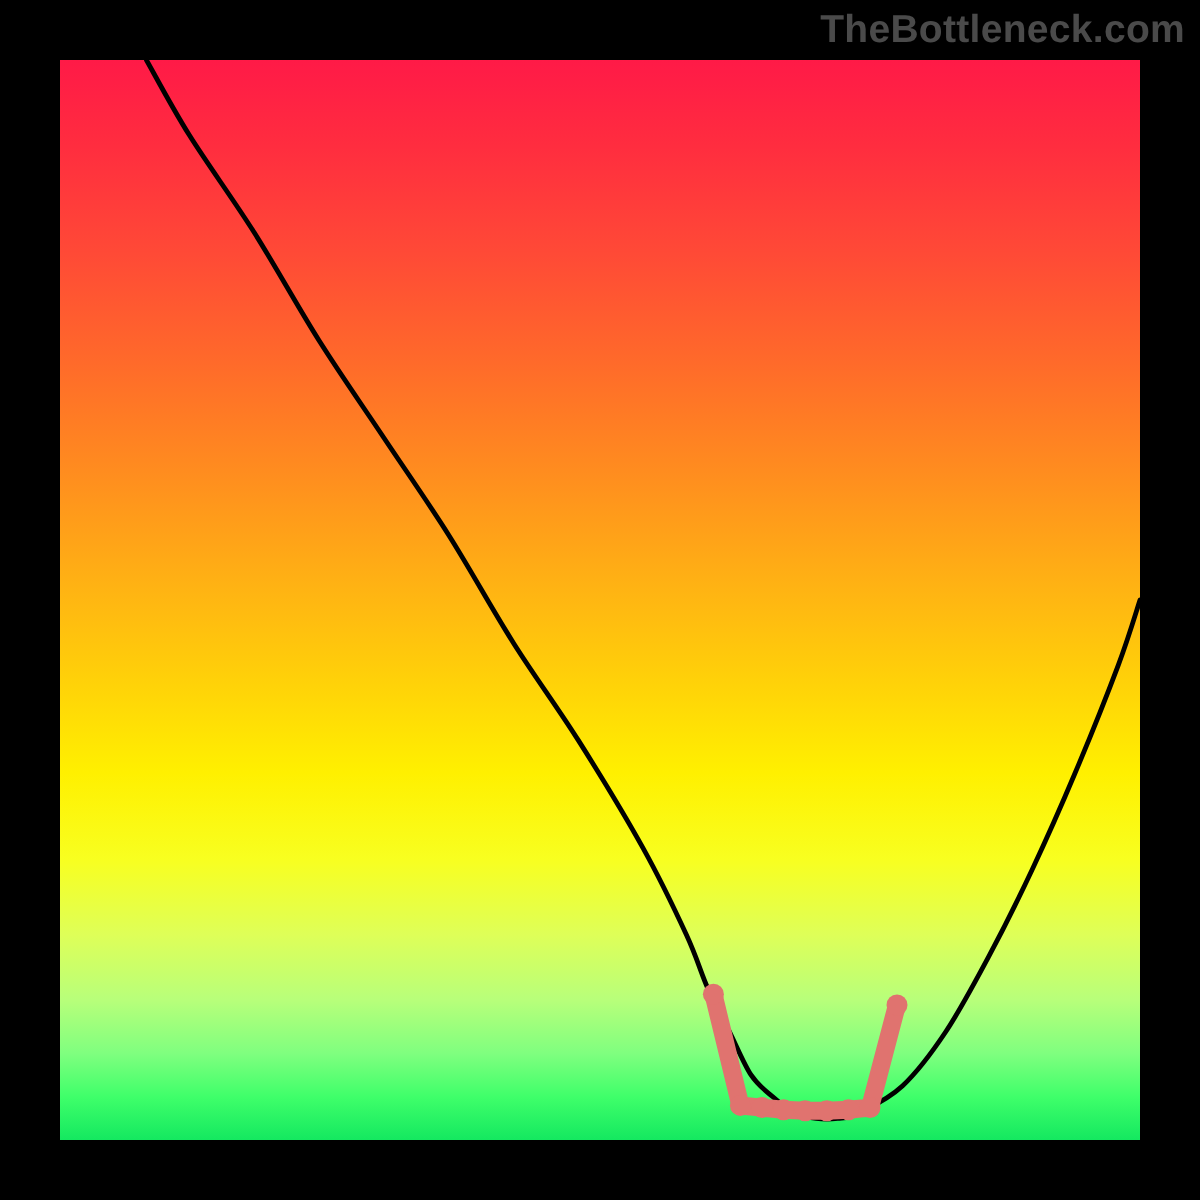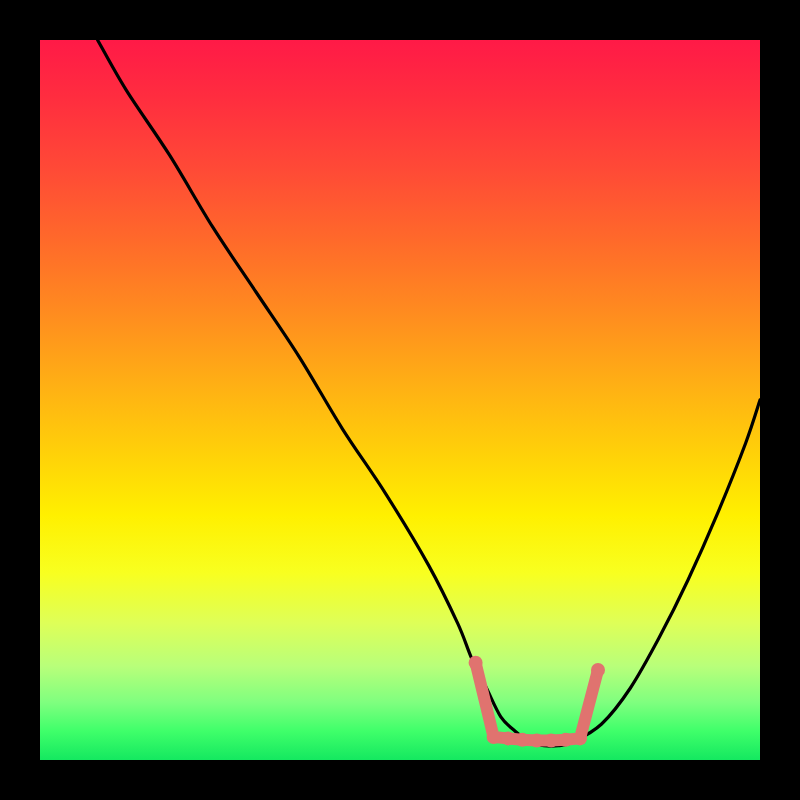--- a/index.html
+++ b/index.html
@@ -68,20 +68,21 @@
     width: 720px;
     height: 720px;
     z-index: 5;
   }
 </style>
 </head>
 <body>
 
 <div class="frame">
 
+  <div class="watermark">TheBottleneck.com</div>
 
   <div class="plot-area">
     <div class="gradient"></div>
 
     <svg class="curve" viewBox="0 0 720 720" preserveAspectRatio="none">
 
       <path id="main-curve" fill="none" stroke="#000000" stroke-width="3.2" stroke-linejoin="round" stroke-linecap="round" d="M 57.6 0 C 62.4 8.399999999999997, 74.39999999999999 31.19999999999997, 86.39999999999999 50.39999999999998 C 98.39999999999999 69.59999999999998, 115.19999999999999 92.40000000000003, 129.6 115.20000000000005 C 144 138.00000000000006, 158.39999999999998 164.40000000000006, 172.79999999999998 187.20000000000005 C 187.2 210.00000000000003, 201.6 230.4, 216 252 C 230.4 273.59999999999997, 244.79999999999998 293.99999999999994, 259.2 316.79999999999995 C 273.59999999999997 339.59999999999997, 288 366, 302.4 388.8 C 316.79999999999995 411.6, 331.19999999999993 430.8, 345.59999999999997 453.6 C 360 476.40000000000003, 376.8 504, 388.8 525.6 C 400.8 547.2, 410.4 567.6, 417.59999999999997 583.2 C 424.79999999999995 598.8000000000001, 427.2 608.4000000000001, 432 619.2 C 436.8 630, 441.59999999999997 638.4, 446.4 648 C 451.2 657.6, 456 669.5999999999999, 460.8 676.8 C 465.6 684, 470.40000000000003 687, 475.20000000000005 691.2 C 480.00000000000006 695.4000000000001, 484.80000000000007 699.6, 489.6 702 C 494.4 704.4, 499.19999999999993 705, 503.99999999999994 705.6 C 508.79999999999995 706.2, 513.6 706.2, 518.4 705.6 C 523.1999999999999 705, 525.5999999999999 705.6, 532.8 702 C 540 698.4, 552 693, 561.6 684 C 571.2 675, 580.8 662.4, 590.4 648 C 600 633.6, 609.6 615.6, 619.2 597.6 C 628.8000000000001 579.6, 638.4 560.4, 648 540 C 657.6 519.6, 667.1999999999999 498, 676.8 475.2 C 686.4 452.4, 698.4 422.4, 705.6 403.2 C 712.8000000000001 384, 717.6 367.2, 720 360"></path>
 
       <g id="optimal-marker">
           <path d="M 435.59999999999997 622.8 L 453.6 696.96 L 468 698.4 L 482.40000000000003 699.84 L 496.79999999999995 700.56 L 511.2 700.56 L 525.6 699.84 L 540 698.4 L 558 630" fill="none" stroke="#e0736f" stroke-width="12" stroke-linecap="round" stroke-linejoin="round"></path>

